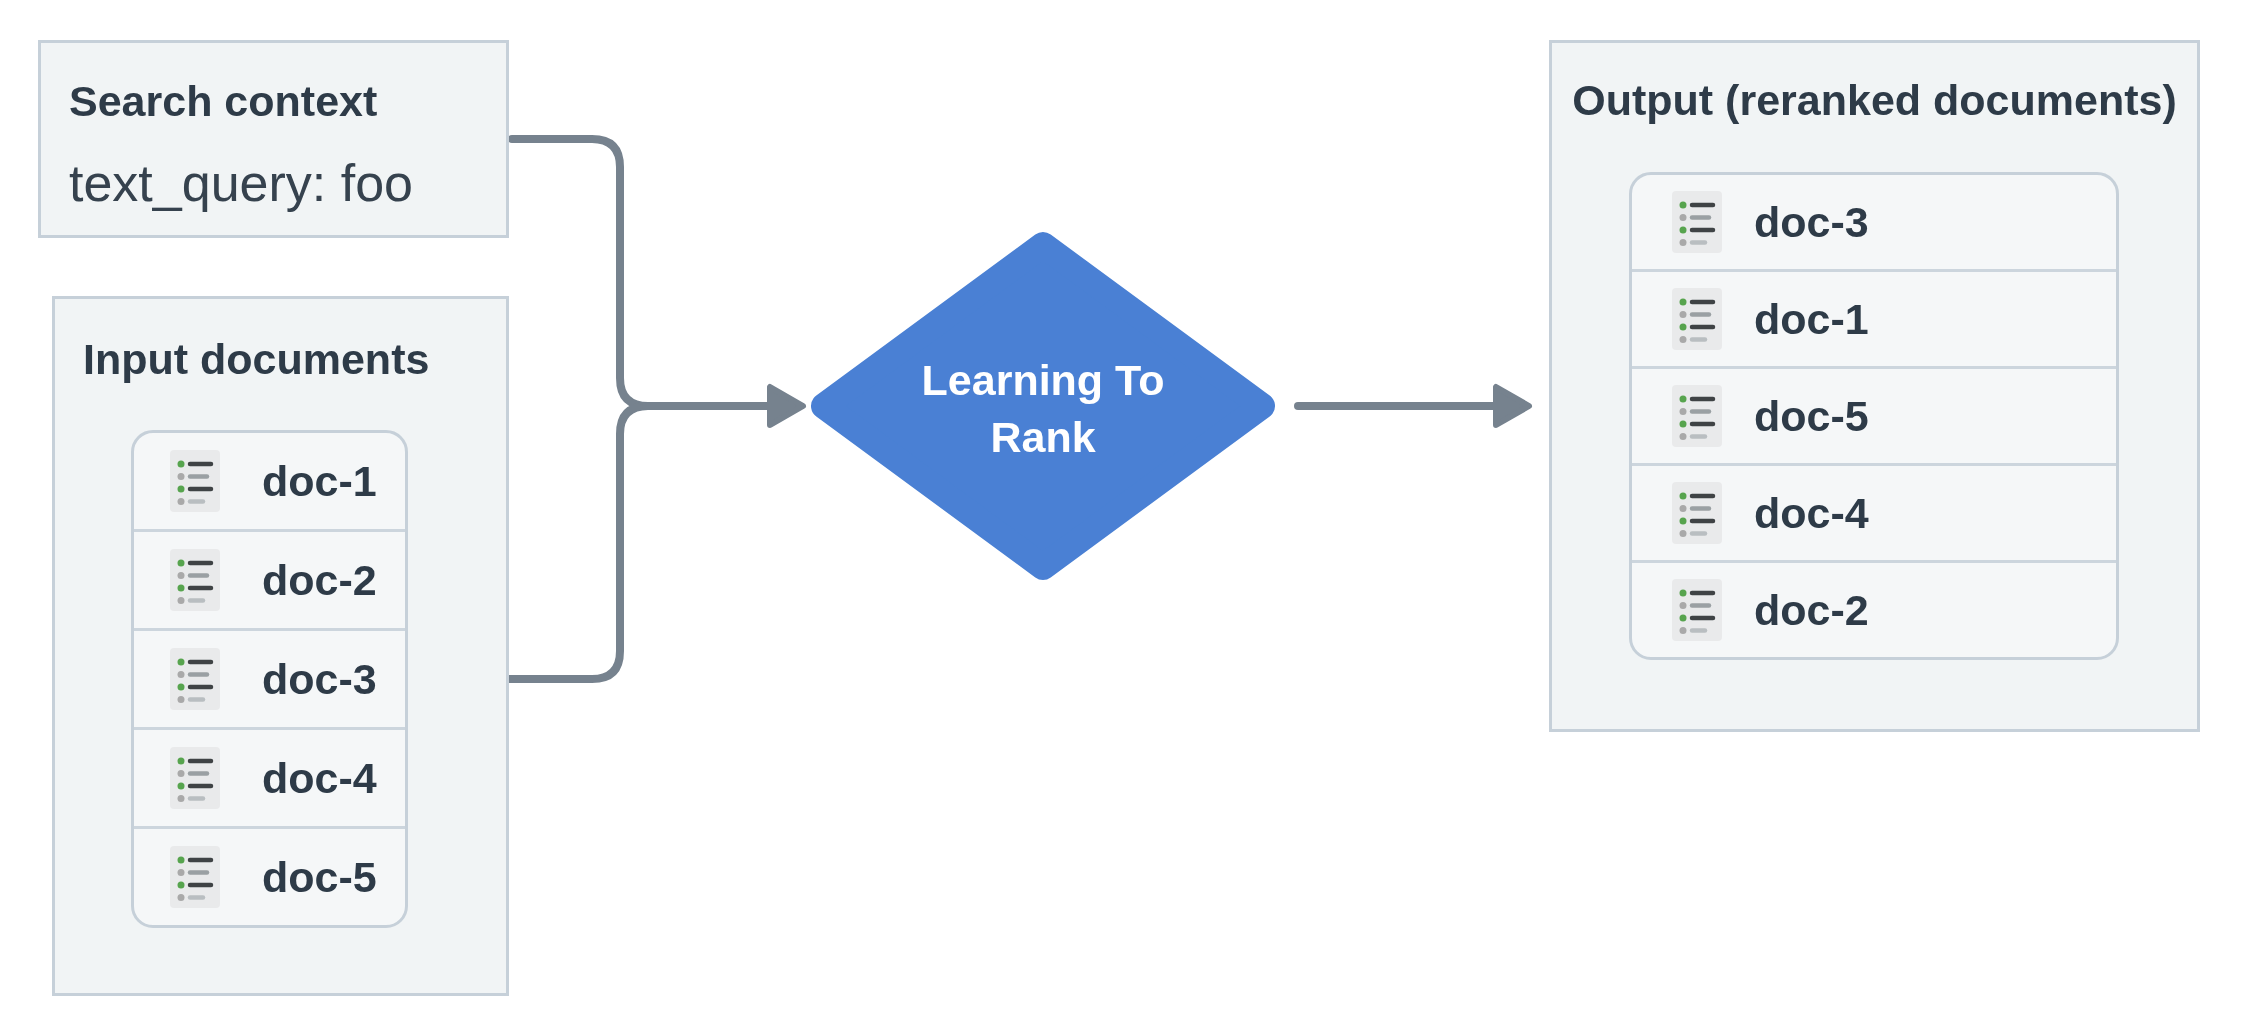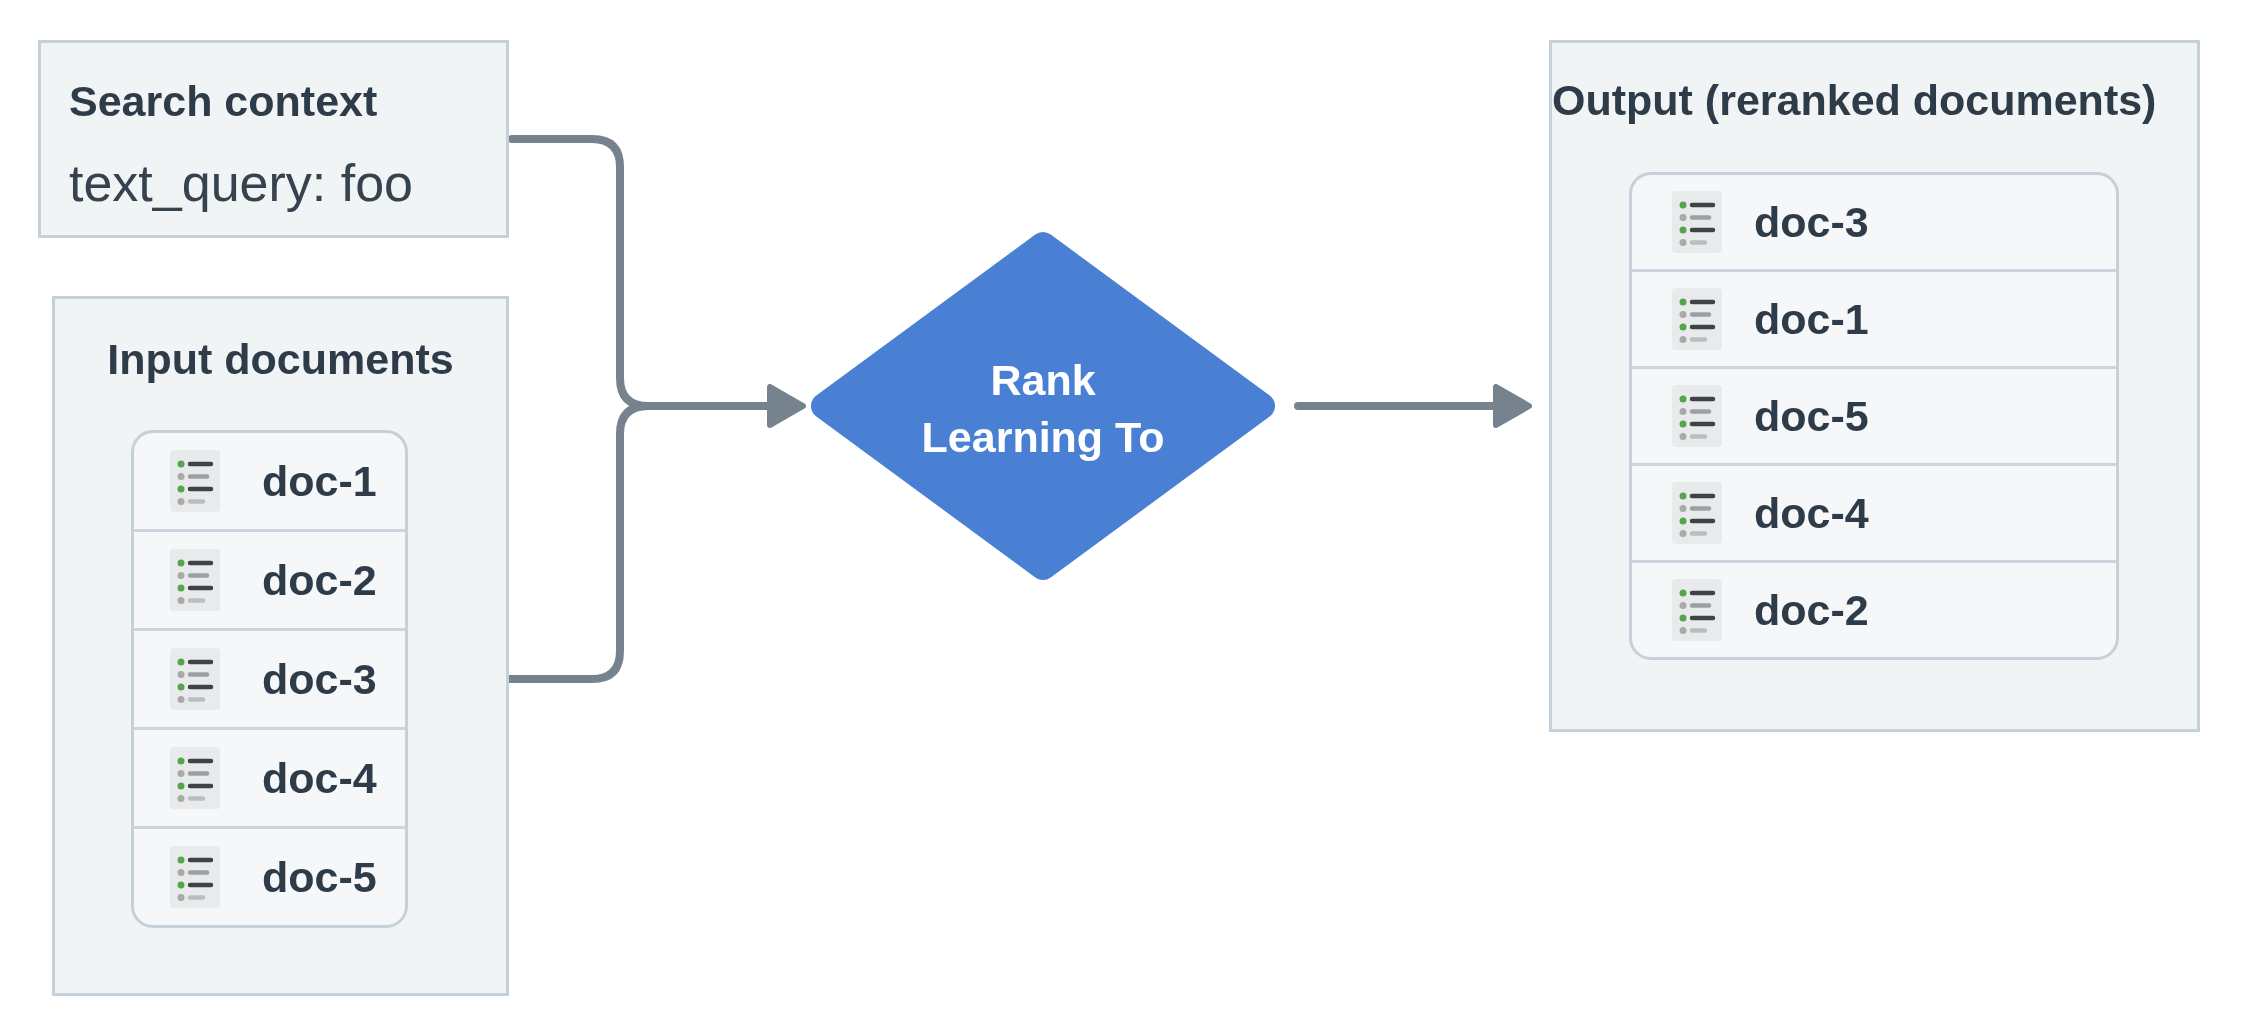--- a/index.html
+++ b/index.html
@@ -52,23 +52,23 @@
   .search-box { left: 38px; top: 40px; width: 471px; height: 198px; padding: 24px 28px; }
   .search-box .box-title { margin-top: 8px; line-height: 52px; }
   .query-text {
     margin-top: 32px;
     font-size: 52px;
     line-height: 48px;
     color: var(--body-text, #36424e);
     white-space: nowrap;
   }
   .input-box { left: 52px; top: 296px; width: 457px; height: 700px; padding: 28px; }
-  .input-box .box-title { margin-top: 6px; line-height: 52px; text-align: center; }
+  .input-box .box-title { margin-top: 6px; line-height: 52px; }
   .output-box { left: 1549px; top: 40px; width: 651px; height: 692px; padding: 30px 0 0 0; }
-  .output-box .box-title { line-height: 54px; }
+  .output-box .box-title { text-align: center; line-height: 54px; }
 
   .doc-list {
     position: absolute;
     box-sizing: border-box;
     border: 3px solid var(--box-border, #c6d0d9);
     border-radius: 22px;
     background: var(--row-bg, #f5f7f8);
     overflow: hidden;
   }
   .input-list { left: 131px; top: 430px; width: 277px; }
@@ -172,22 +172,22 @@
     </div>
     <div class="doc-row">
       <svg class="doc-icon" viewBox="0 0 50 62">
           <use href="#docicon"></use>
         </svg>
       <span class="doc-label">doc-5</span>
     </div>
   </div>
 
   <div class="diamond-label">
+    <span>Learning To</span>
     <span>Rank</span>
-    <span>Learning To</span>
   </div>
 
   <div class="box output-box">
     <div class="box-title">Output (reranked documents)</div>
   </div>
   <div class="doc-list output-list">
     <div class="doc-row">
       <svg class="doc-icon" viewBox="0 0 50 62">
           <use href="#docicon"></use>
         </svg>

